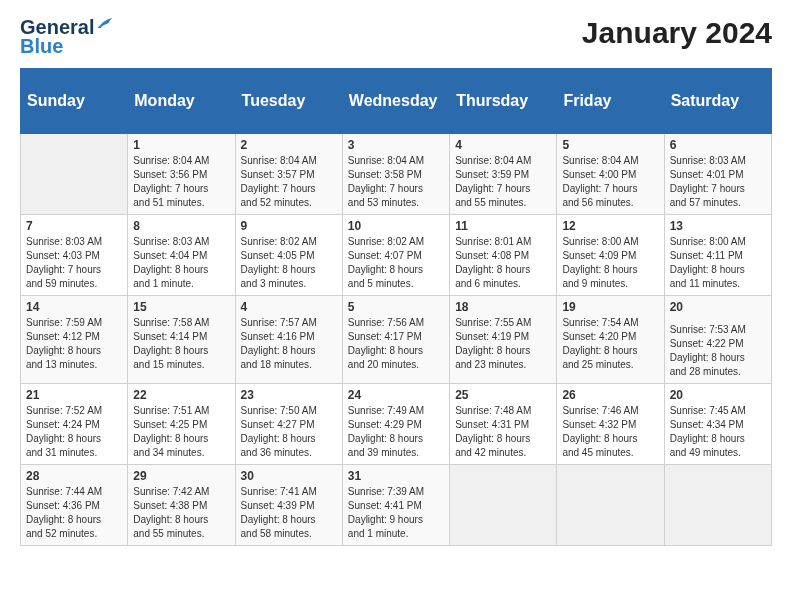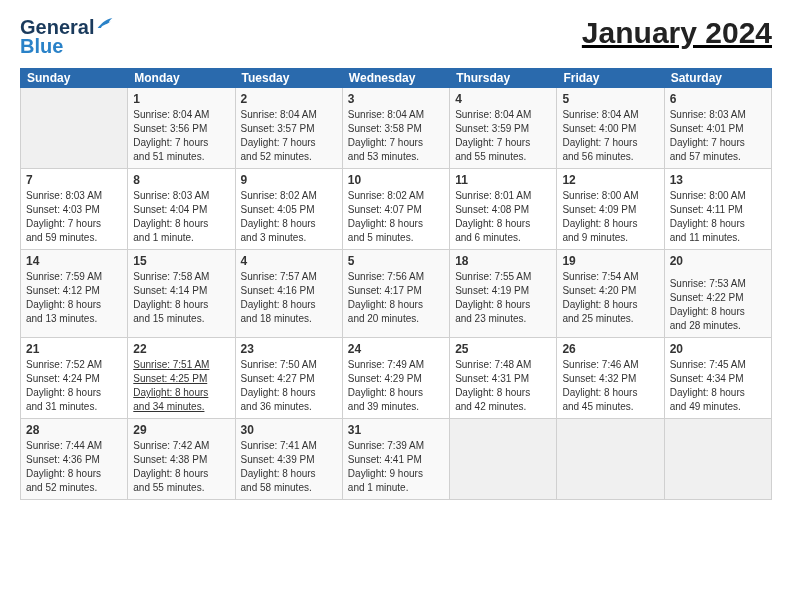--- a/index.html
+++ b/index.html
@@ -25,41 +25,40 @@
       width: 18px;
       height: 14px;
       margin-left: 2px;
     }
     .logo-line1 {
       display: flex;
       align-items: flex-start;
     }
     .title-section {
       text-align: right;
-      text-decoration: underline;
     }
     .main-title {
       font-size: 30px;
       font-weight: bold;
       color: #222;
     }
     .subtitle {
       font-size: 15px;
       color: #444;
     }
     .calendar {
       width: 100%;
       border-collapse: collapse;
       font-size: 11px;
     }
     .calendar thead th {
       background-color: #2a6aad;
       color: #fff;
-      padding: 2px 6px;
-      font-size: 12px;
+      padding: 23px 6px;
+      font-size: 16px;
       font-weight: bold;
       border: 1px solid #2a6aad;
       text-align: left;
     }
     .calendar tbody td {
       border: 1px solid #d0d0d0;
       vertical-align: top;
       padding: 4px 5px;
       width: calc(100% / 7);
       min-height: 70px;
@@ -268,21 +267,21 @@
       <tr>
         <td>
           <div class="day-number">21</div>
           <div class="day-info" style="white-space: pre-line;">Sunrise: 7:52 AM
 Sunset: 4:24 PM
 Daylight: 8 hours
 and 31 minutes.</div>
         </td>
         <td>
           <div class="day-number">22</div>
-          <div class="day-info" style="white-space: pre-line; text-decoration: underline;">Sunrise: 7:51 AM
+          <div class="day-info" style="white-space: pre-line;">Sunrise: 7:51 AM
 Sunset: 4:25 PM
 Daylight: 8 hours
 and 34 minutes.</div>
         </td>
         <td>
           <div class="day-number">23</div>
           <div class="day-info" style="white-space: pre-line;">Sunrise: 7:50 AM
 Sunset: 4:27 PM
 Daylight: 8 hours
 and 36 minutes.</div>

